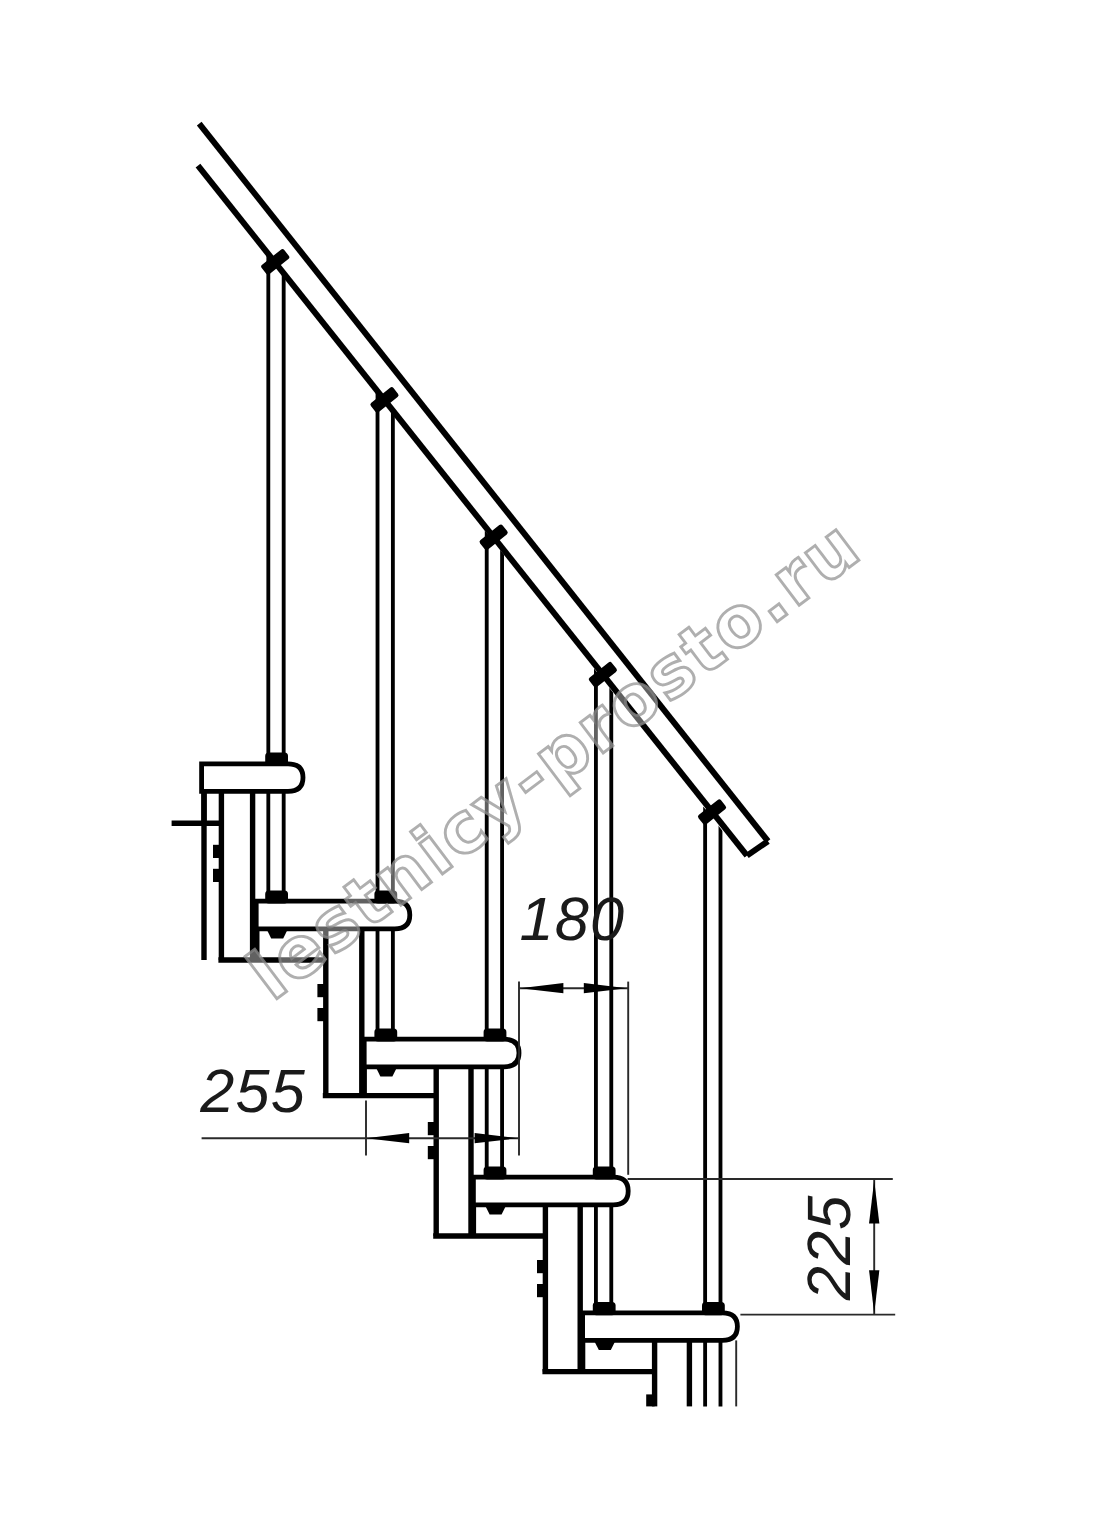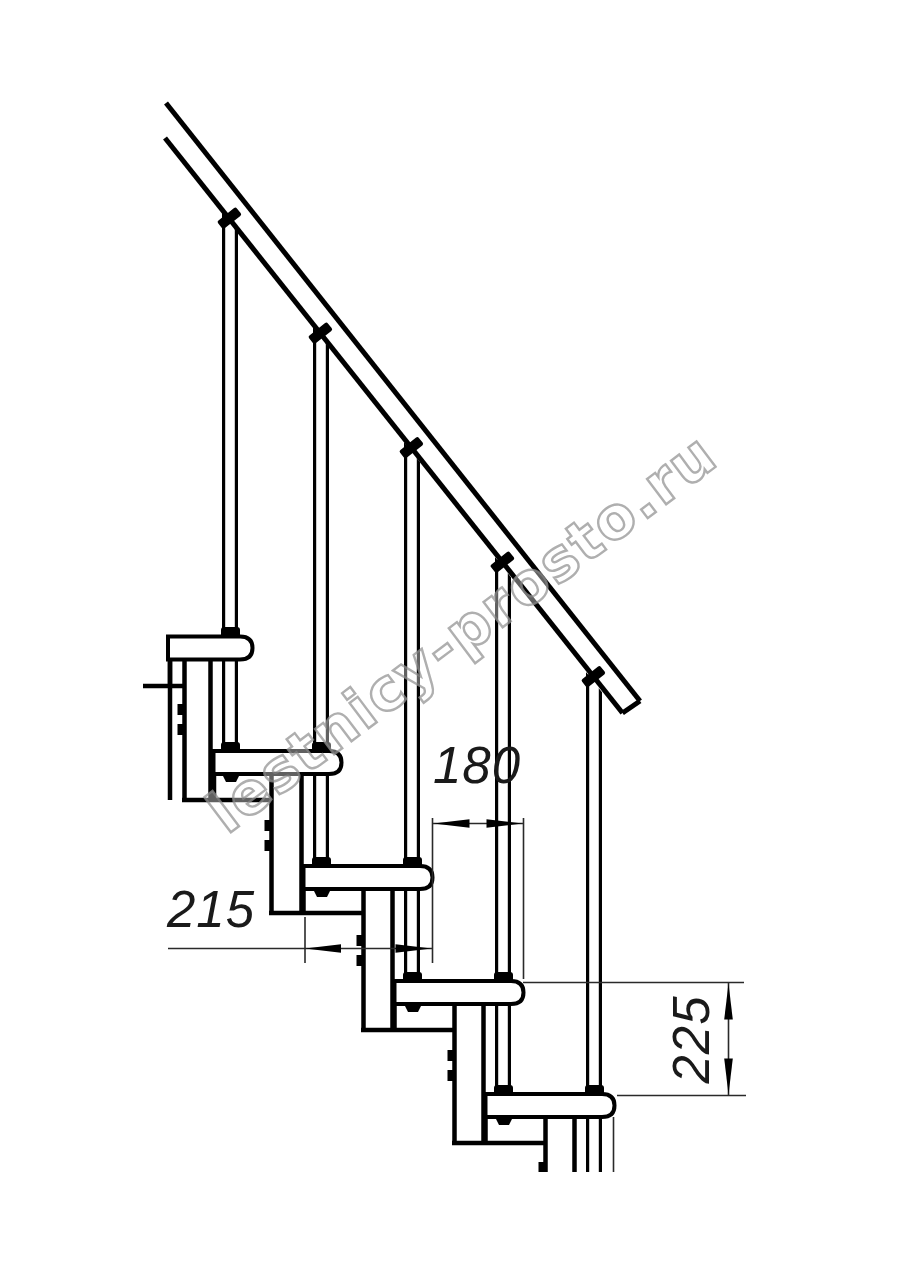--- a/index.html
+++ b/index.html
@@ -163,18 +163,18 @@
   <g fill="#000">
     <polygon points="433.5,823.5 469.5,819.2 469.5,827.8"></polygon>
     <polygon points="522.5,823.5 486.5,819.2 486.5,827.8"></polygon>
     <polygon points="305,948.5 341,944.2 341,952.8"></polygon>
     <polygon points="431.5,948.5 395.5,944.2 395.5,952.8"></polygon>
     <polygon points="728.5,983.5 724.2,1019.5 732.8,1019.5"></polygon>
     <polygon points="728.5,1094.5 724.2,1058.5 732.8,1058.5"></polygon>
   </g>
 </svg>
 
-<div class="dim-label dim-255">215</div>
+<div class="dim-label dim-255">255</div>
 <div class="dim-label dim-180">180</div>
 <div class="dim-label dim-225">225</div>
 
 <div class="watermark">lestnicy-prosto.ru</div>
 </div>
 
 </body></html>

